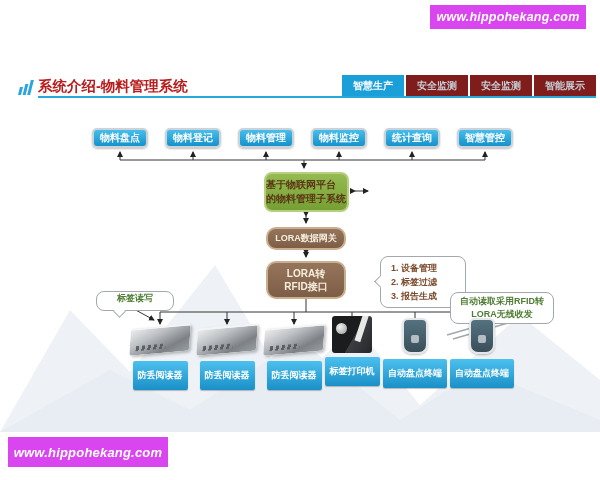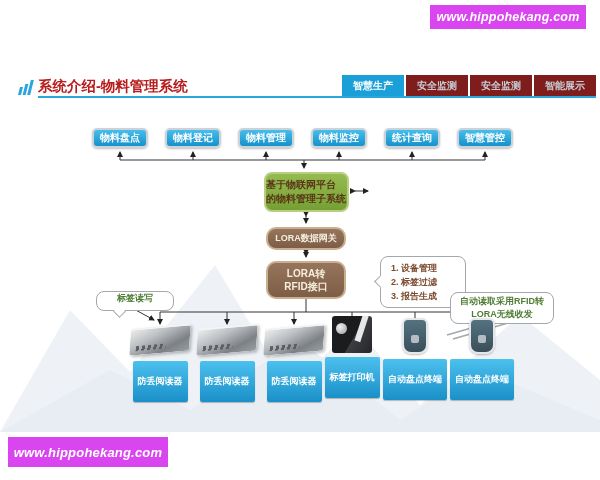--- a/index.html
+++ b/index.html
@@ -51,21 +51,21 @@
   .co-funcs{left:356px;top:256px;width:86px;height:52px;padding:4px 0 0 10px;
        font-size:9px;color:#7b4a2d;line-height:14px;font-weight:bold;margin-left:24px;}
   .co-funcs .tail{left:-5.5px;top:20px;border-left:1.5px solid #a2a8ad;border-bottom:1.5px solid #a2a8ad;transform:rotate(45deg);}
   .co-left{left:96px;top:291px;width:78px;height:20px;display:flex;justify-content:center;
        font-size:9px;font-weight:bold;color:#4e7d33;}
   .co-left .tail{left:18px;bottom:-5.5px;border-right:1.5px solid #a2a8ad;border-bottom:1.5px solid #a2a8ad;transform:rotate(45deg);}
   .co-right{left:450px;top:292px;width:104px;height:32px;display:flex;flex-direction:column;
        align-items:center;justify-content:center;font-size:9px;font-weight:bold;color:#4e7d33;line-height:1.4;}
   
   .devcol{position:absolute;top:316px;width:82px;display:flex;flex-direction:column;align-items:center;}
-  .dev-label{margin-top:auto;padding:14px 5px;font-size:9px;font-weight:bold;color:#fff;white-space:nowrap;
+  .dev-label{margin-top:auto;padding:8px 5px;font-size:9px;font-weight:bold;color:#fff;white-space:nowrap;
        background:linear-gradient(#4cc0ee,#1a90c8);border-radius:2px;box-shadow:0 1px 1px rgba(0,0,0,.25);}
   .dev-reader{width:60px;height:25px;margin-top:10px;margin-bottom:8px;border-radius:3px;
        background:linear-gradient(155deg,#ececec 0%,#bcc0c4 35%,#7d8186 72%,#989ea3 100%);
        border-top:2px solid #f4f4f4;transform:rotate(-5deg) skewX(-9deg);
        box-shadow:2px 2px 3px rgba(0,0,0,.25);position:relative;}
   .dev-reader:after{content:"";position:absolute;left:6px;bottom:4px;width:30px;height:5px;
        background:repeating-linear-gradient(90deg,#5c6065 0 3px,transparent 3px 6px);}
   .dev-printer{width:40px;height:37px;margin-bottom:4px;border-radius:3px;position:relative;overflow:hidden;
        background:linear-gradient(120deg,#1b1c1e 55%,#3c3e41 56%,#242629 100%);}
   .dev-printer .roll{position:absolute;left:4px;top:7px;width:11px;height:11px;border-radius:50%;

